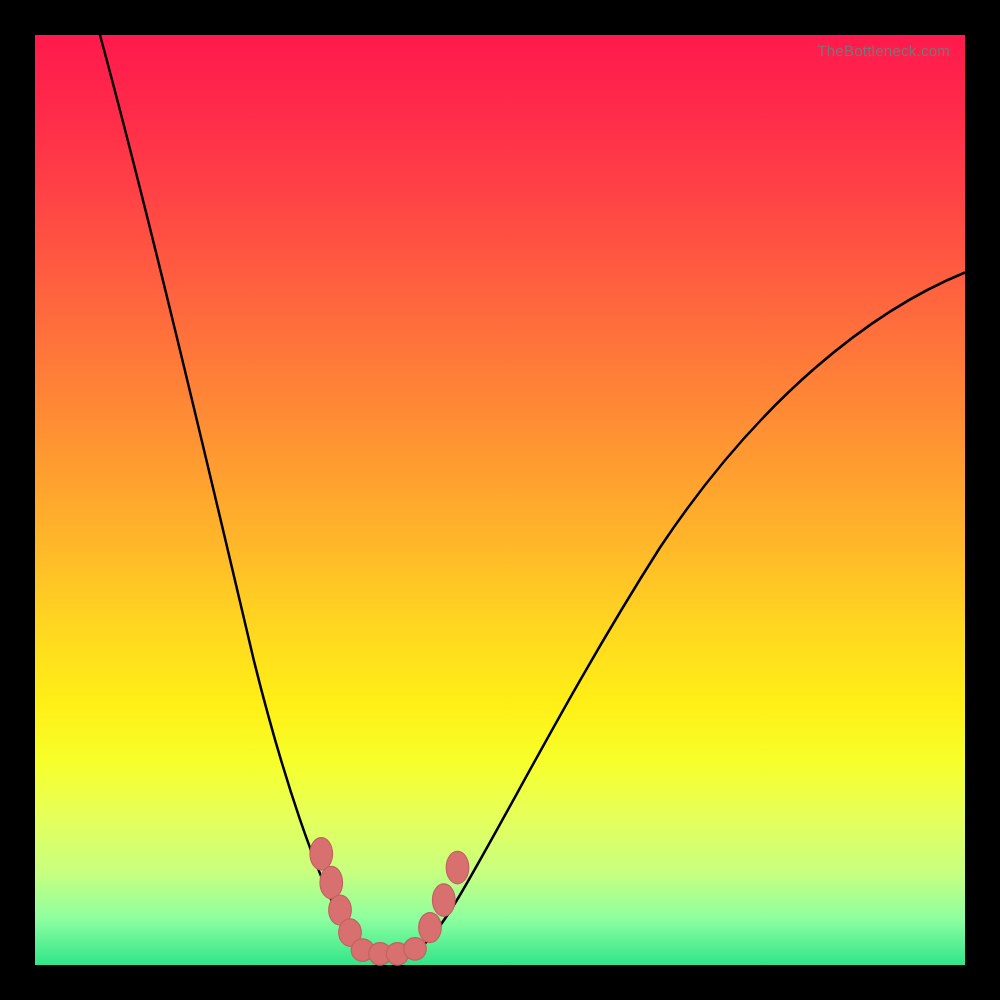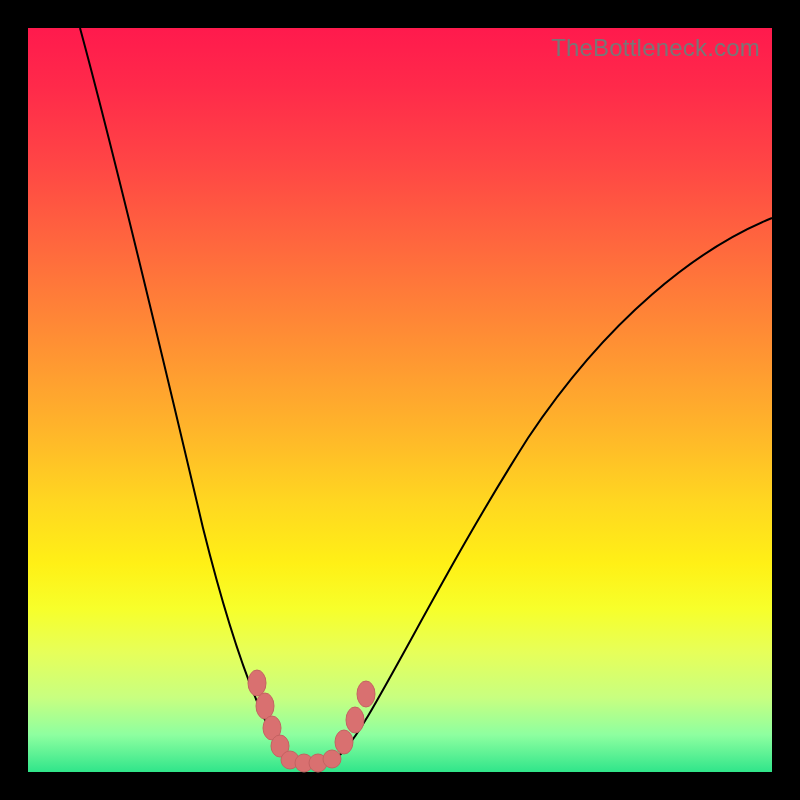--- a/index.html
+++ b/index.html
@@ -40,21 +40,21 @@
       #c8ff80 90%,
       #8effa0 95%,
       #30e58a 100%
     );
   }
   .watermark {
     position: absolute;
     top: 6px;
     right: 12px;
     color: #777;
-    font-size: 24px;
+    font-size: 12px;
     font-weight: 500;
     letter-spacing: 0.2px;
     user-select: none;
   }
   svg.curve {
     position: absolute;
     left: 0;
     top: 0;
     width: 744px;
     height: 744px;

